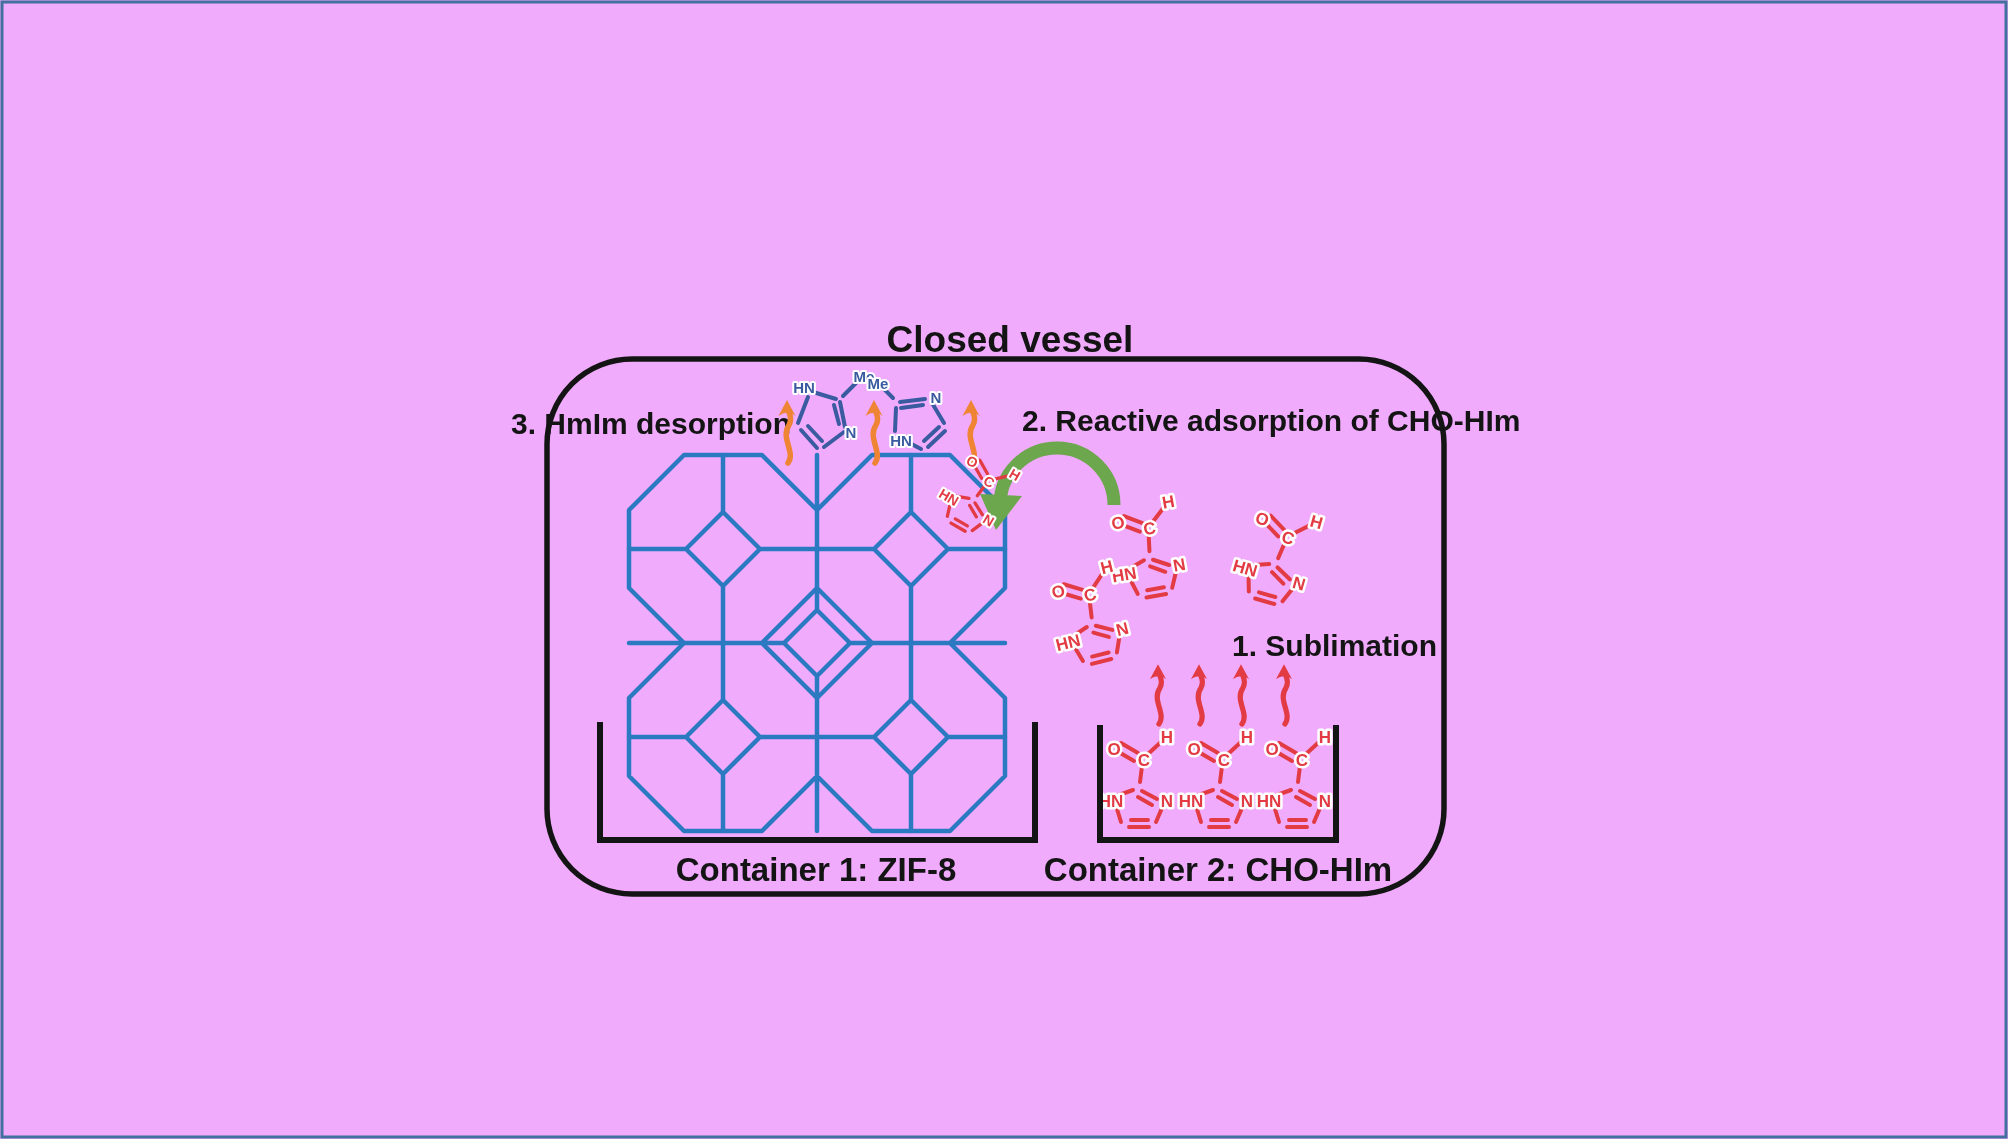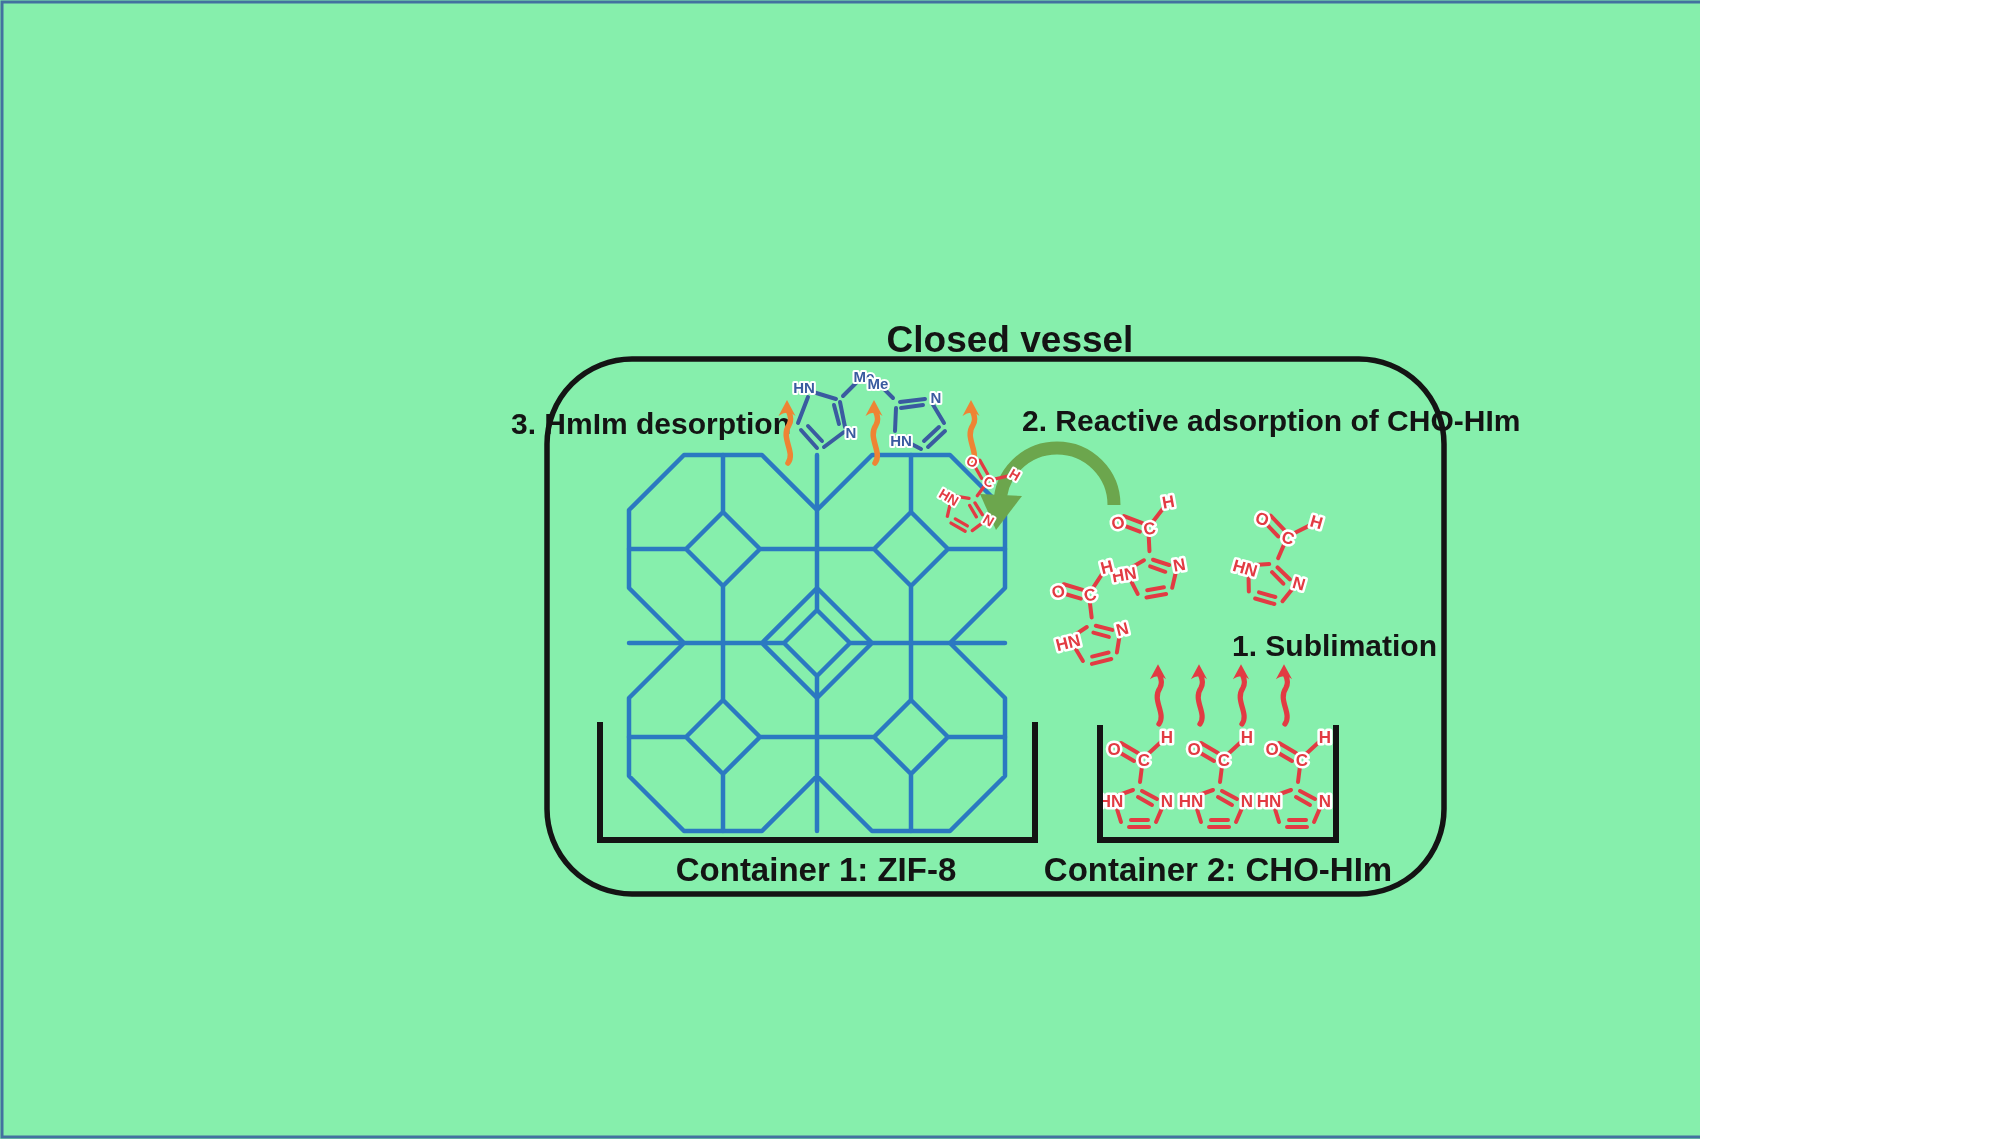--- a/index.html
+++ b/index.html
@@ -1,16 +1,16 @@
 <!DOCTYPE html>
 <html style="--lattice_blue: #2B79C1; --molecule_blue: #3A5BA0; --red: #E23B43; --orange: #EE8434; --green: #6CA64D; --ink: #141414; --frame_blue: #43719F;"><head>
 <meta charset="utf-8">
 <style>
   html,body{margin:0;padding:0;background:#ffffff;}
-  .stage{position:relative;width:1700px;height:1139px;background:#86efac;overflow:hidden;}
+  .stage{position:relative;width:2008px;height:1139px;background:#f0abfc;overflow:hidden;}
   svg{display:block;}
   text{font-family:"Liberation Sans","DejaVu Sans",sans-serif;}
   .h-title{font-size:37px;font-weight:700;fill:var(--ink);}
   .h-step{font-size:30px;font-weight:700;fill:var(--ink);}
   .h-cont{font-size:33px;font-weight:700;fill:var(--ink);}
   .atom{font-size:17px;font-weight:700;paint-order:stroke;stroke:#ffffff;stroke-width:5px;stroke-linejoin:round;}
   .atom-sm{font-size:15px;font-weight:700;paint-order:stroke;stroke:#ffffff;stroke-width:4px;stroke-linejoin:round;}
   .fill-red{fill:var(--red);}
   .fill-blue{fill:var(--molecule_blue);}
   .bond-red{stroke:var(--red);stroke-width:4;stroke-linecap:round;fill:none;}

